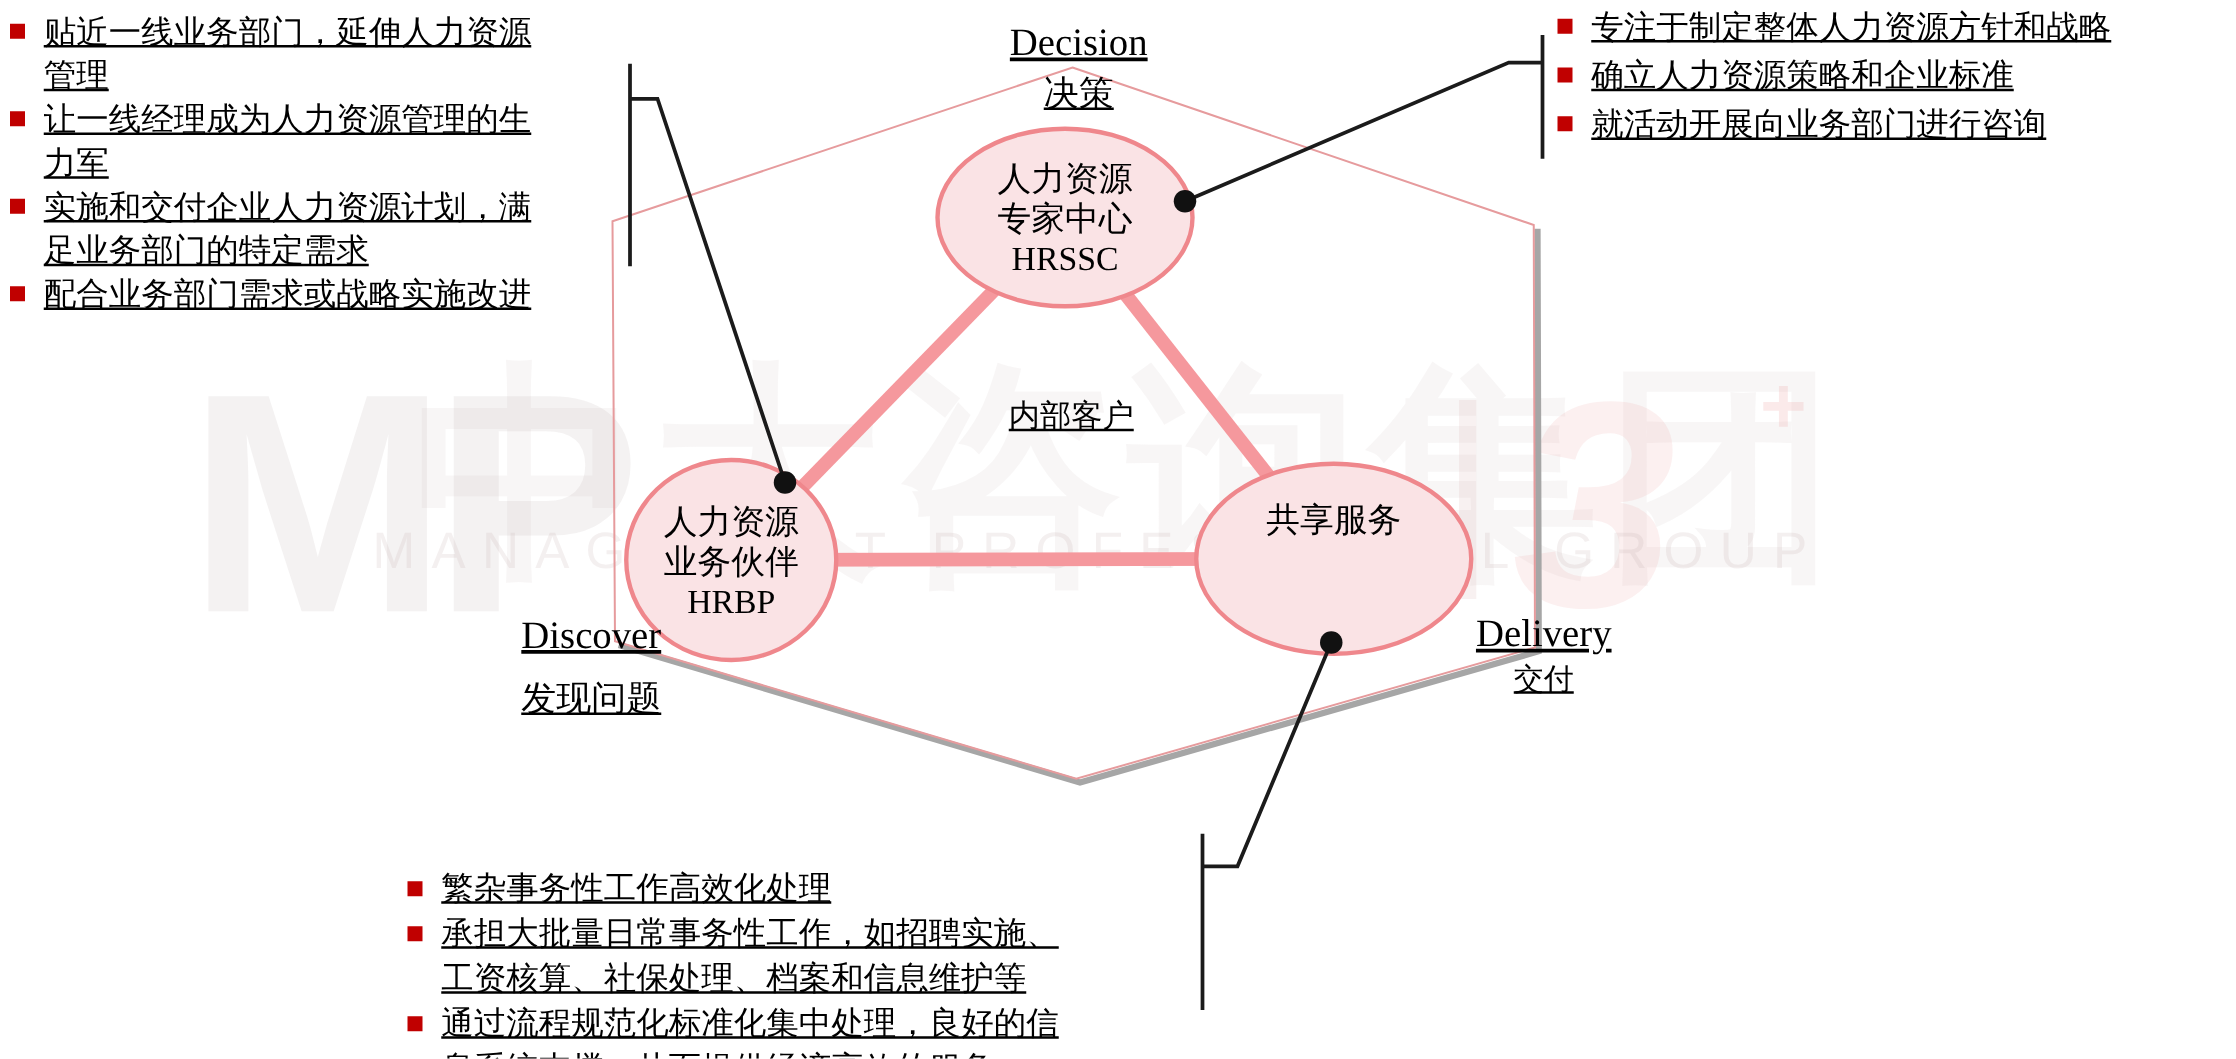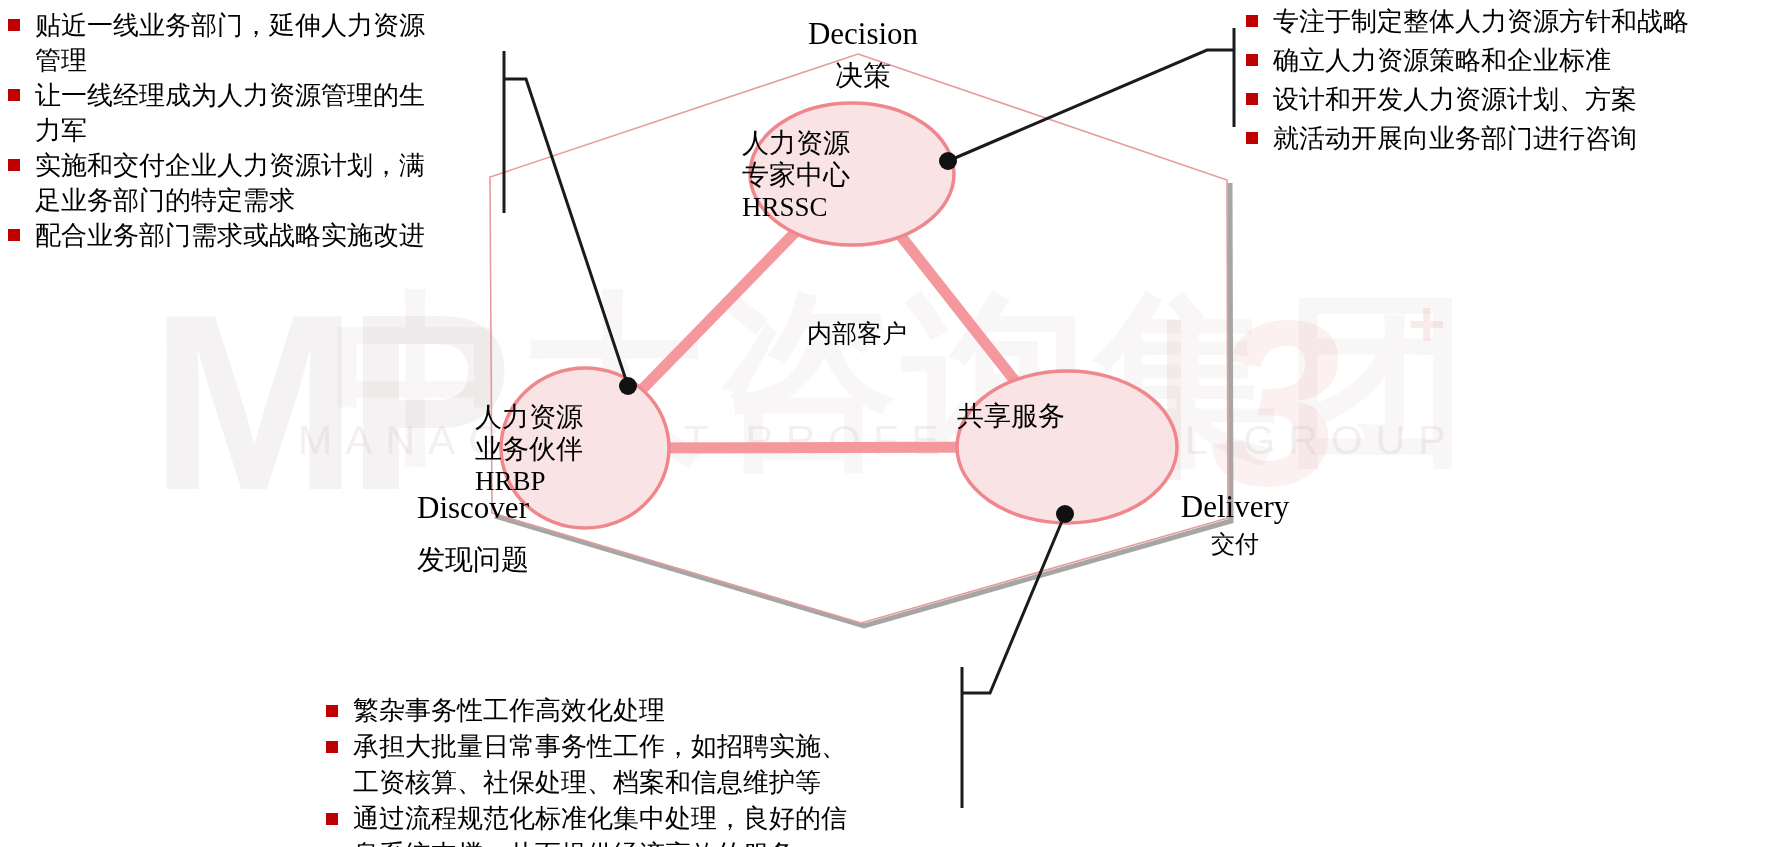--- a/index.html
+++ b/index.html
@@ -17,41 +17,41 @@
          font-family:"Liberation Sans",sans-serif;}
   .wm-mark{left:1210px;top:286px;font-size:235px;font-weight:bold;line-height:1;font-style:italic;
          color:rgba(235,160,160,0.16);font-family:"Liberation Sans",sans-serif;}
   .wm-plus{left:1408px;top:292px;font-size:64px;font-weight:bold;line-height:1;
          color:rgba(235,160,160,0.22);font-family:"Liberation Sans",sans-serif;}
   .wm-en{left:298px;top:420px;font-size:41px;letter-spacing:13px;line-height:1;
          color:rgba(200,180,180,0.20);font-family:"Liberation Sans",sans-serif;}
   
   .shapes{position:absolute;left:0;top:0;width:1789px;height:847px;z-index:1;}
   
-  .notes{position:absolute;z-index:2;}
+  .notes{position:absolute;z-index:2;text-decoration:underline;}
   .note-item{display:flex;align-items:flex-start;}
   .bullet{flex:0 0 auto;width:12px;height:12px;background:#C00000;margin-right:15px;}
   .note-text{white-space:pre-line;}
   .notes-hrbp{left:8px;top:8px;width:482px;font-size:26px;line-height:35px;}
   .notes-hrbp .bullet{margin-top:11px;}
   .notes-hrcoe{left:1246px;top:2px;width:540px;font-size:26px;line-height:39px;}
   .notes-hrcoe .bullet{margin-top:13px;}
   .notes-hrssc{left:326px;top:650px;width:690px;font-size:26px;line-height:36px;margin-top:43px;}
   .notes-hrssc .bullet{margin-top:12px;}
   
-  .lbl{position:absolute;z-index:2;text-align:center;line-height:1.15;}
+  .lbl{position:absolute;z-index:2;text-align:center;line-height:1.15;text-decoration:underline;}
   .lbl-decision   {left:743px;top:16px; width:240px;font-size:31px;}
   .lbl-decision-zh{left:743px;top:60px; width:240px;font-size:28px;}
   .lbl-internal   {left:737px;top:320px;width:240px;font-size:25px;}
   .lbl-discover   {left:353px;top:490px;width:240px;font-size:31px;}
   .lbl-discover-zh{left:353px;top:544px;width:240px;font-size:28px;}
   .lbl-delivery   {left:1115px;top:489px;width:240px;font-size:31px;}
   .lbl-delivery-zh{left:1115px;top:531px;width:240px;font-size:24px;}
   
-  .node-label{position:absolute;z-index:2;width:220px;text-align:left;font-size:27px;line-height:32px;}
+  .node-label{position:absolute;z-index:2;width:220px;text-align:center;font-size:27px;line-height:32px;}
   .node-hrcoe{left:742px;top:127px;}
   .node-hrbp {left:475px;top:401px;}
   .node-hrssc{left:957px;top:400px;}
   .node-label span{display:block;}
 </style>
 </head>
 <body>
 
 <div class="canvas">
 
@@ -137,24 +137,20 @@
     <div class="note-item">
       <span class="bullet"></span>
       <span class="note-text">专注于制定整体人力资源方针和战略</span>
     </div>
     <div class="note-item">
       <span class="bullet"></span>
       <span class="note-text">确立人力资源策略和企业标准</span>
     </div>
     <div class="note-item">
       <span class="bullet"></span>
-      <span class="note-text">设计和开发人力资源计划、方案</span>
-    </div>
-    <div class="note-item">
-      <span class="bullet"></span>
       <span class="note-text">就活动开展向业务部门进行咨询</span>
     </div>
   </div>
 
   <div class="notes notes-hrssc">
     <div class="note-item">
       <span class="bullet"></span>
       <span class="note-text">繁杂事务性工作高效化处理</span>
     </div>
     <div class="note-item">

